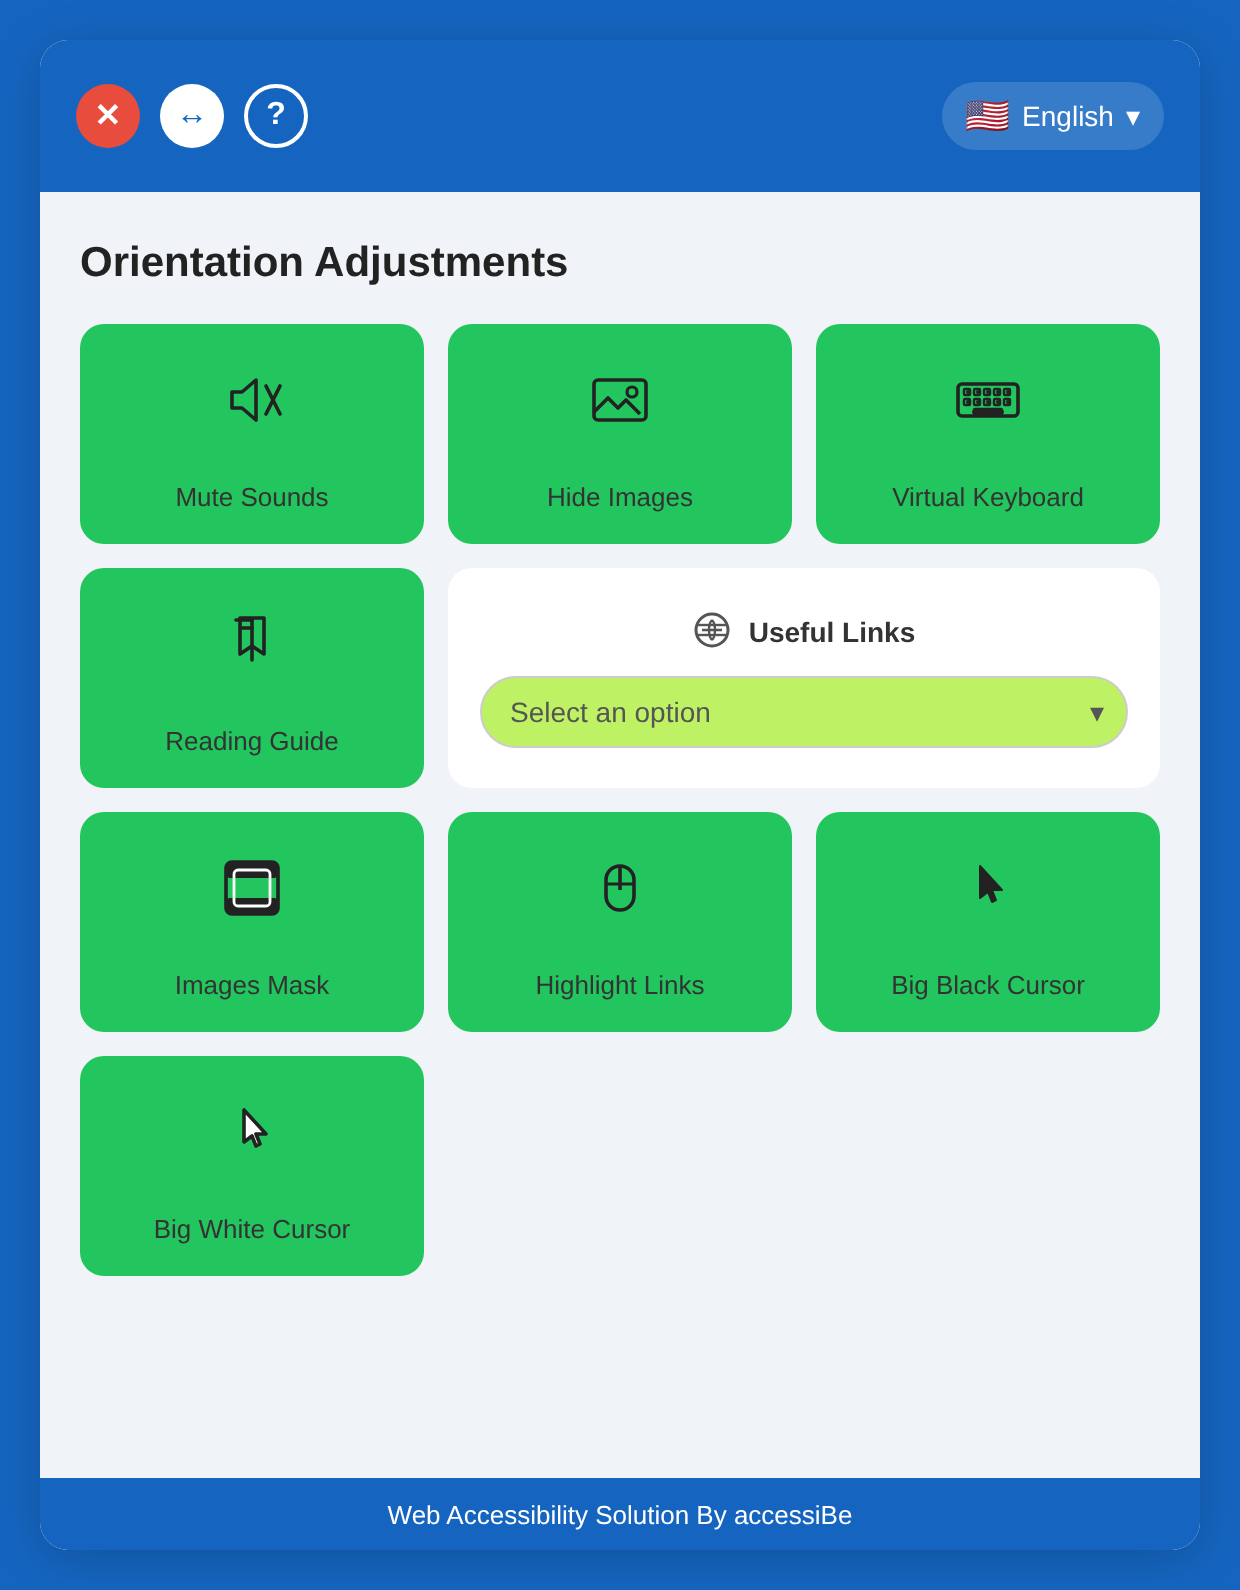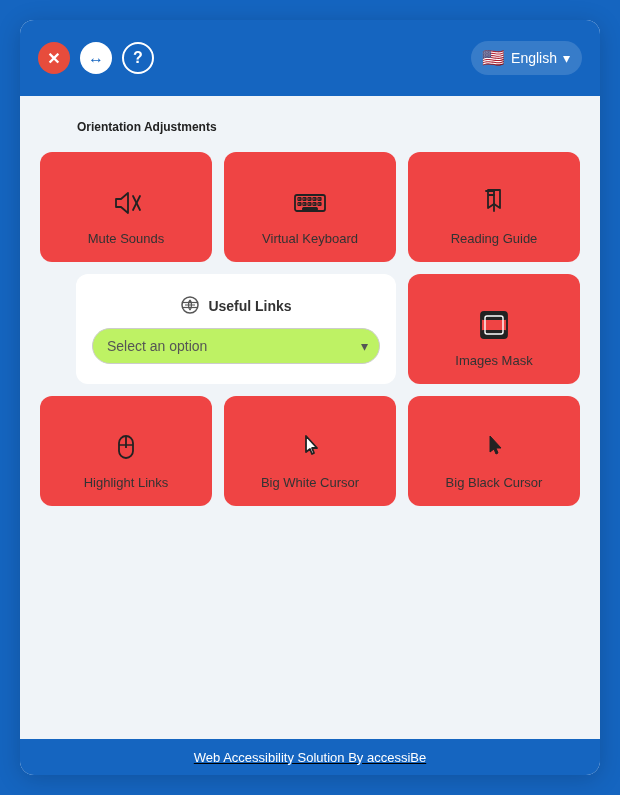--- a/index.html
+++ b/index.html
@@ -65,38 +65,37 @@
       cursor: pointer;
     }
     .flag-emoji { font-size: 18px; }
     .content-area {
       background: #f0f4f8;
       flex: 1;
       padding: 24px 20px 10px 20px;
       overflow-y: auto;
     }
     .section-title {
-      font-size: 12px;
+      font-size: 21px;
       font-weight: bold;
       color: #222;
       margin-bottom: 18px;
-      margin-left: 37px;
     }
     .grid {
       display: grid;
       grid-template-columns: repeat(3, 1fr);
       gap: 12px;
     }
     .card {
-      background: #ef4444;
+      background: #22c55e;
       border-radius: 12px;
       display: flex;
       flex-direction: column;
       align-items: center;
-      justify-content: flex-end;
+      justify-content: space-between;
       padding: 18px 8px 14px 8px;
       cursor: pointer;
       border: 2px solid transparent;
       min-height: 110px;
       transition: border-color 0.15s;
     }
     .card-label {
       font-size: 13px;
       color: #333;
       text-align: center;
@@ -106,21 +105,20 @@
     .row-special {
       grid-column: span 2;
       background: #fff;
       border-radius: 12px;
       display: flex;
       flex-direction: column;
       align-items: center;
       justify-content: center;
       padding: 14px 16px;
       gap: 10px;
-      margin-left: 36px;
     }
     .useful-links-title {
       display: flex;
       align-items: center;
       gap: 8px;
       font-size: 14px;
       font-weight: 600;
       color: #333;
     }
     .select-wrapper {
@@ -149,21 +147,20 @@
       font-size: 14px;
       color: #555;
     }
     .footer {
       background: #1565C0;
       height: 36px;
       display: flex;
       align-items: center;
       justify-content: center;
       flex-shrink: 0;
-      text-decoration: underline;
     }
     .footer-text {
       color: #fff;
       font-size: 13px;
       font-weight: 500;
     }
     
     .icon-svg {
       width: 36px;
       height: 36px;
@@ -203,20 +200,30 @@
         <span class="icon-svg">
           <svg viewBox="0 0 36 36" fill="none" xmlns="http://www.w3.org/2000/svg">
             <path d="M8 14v8h5l7 6V8l-7 6H8z" stroke="#222" stroke-width="1.8" fill="none" stroke-linejoin="round"></path>
             <line x1="25" y1="11" x2="32" y2="25" stroke="#222" stroke-width="1.8" stroke-linecap="round"></line>
             <line x1="32" y1="11" x2="25" y2="25" stroke="#222" stroke-width="1.8" stroke-linecap="round"></line>
           </svg>
         </span>
         <span class="card-label">Mute Sounds</span>
       </div>
 
+      <div class="card">
+        <span class="icon-svg">
+          <svg viewBox="0 0 36 36" fill="none" xmlns="http://www.w3.org/2000/svg">
+            <rect x="5" y="8" width="26" height="20" rx="2" stroke="#222" stroke-width="1.8"></rect>
+            <path d="M5 24l7-7 5 5 4-4 7 7" stroke="#222" stroke-width="1.8" stroke-linejoin="round"></path>
+            <circle cx="24" cy="14" r="2.5" stroke="#222" stroke-width="1.6"></circle>
+          </svg>
+        </span>
+        <span class="card-label">Hide Images</span>
+      </div>
 
       <div class="card">
         <span class="icon-svg">
           <svg viewBox="0 0 36 36" fill="none" xmlns="http://www.w3.org/2000/svg">
             <rect x="3" y="10" width="30" height="16" rx="2" stroke="#222" stroke-width="1.8"></rect>
             <line x1="8" y1="14" x2="8" y2="14" stroke="#222" stroke-width="2" stroke-linecap="round"></line>
             <line x1="13" y1="14" x2="13" y2="14" stroke="#222" stroke-width="2" stroke-linecap="round"></line>
             <line x1="18" y1="14" x2="18" y2="14" stroke="#222" stroke-width="2" stroke-linecap="round"></line>
             <line x1="23" y1="14" x2="23" y2="14" stroke="#222" stroke-width="2" stroke-linecap="round"></line>
             <line x1="28" y1="14" x2="28" y2="14" stroke="#222" stroke-width="2" stroke-linecap="round"></line>
@@ -303,34 +310,34 @@
           </svg>
         </span>
         <span class="card-label">Highlight Links</span>
       </div>
 
 
       <div class="card">
         <span class="icon-svg">
           <svg viewBox="0 0 36 36" fill="none" xmlns="http://www.w3.org/2000/svg">
 
+            <path d="M14 7v16l4-3 2 5 2-1-2-5h5L14 7z" fill="#222" stroke="#222" stroke-width="1" stroke-linejoin="round"></path>
+          </svg>
+        </span>
+        <span class="card-label">Big Black Cursor</span>
+      </div>
+
+      <div class="card">
+        <span class="icon-svg">
+          <svg viewBox="0 0 36 36" fill="none" xmlns="http://www.w3.org/2000/svg">
+
             <path d="M14 7v16l4-3 2 5 2-1-2-5h5L14 7z" fill="#fff" stroke="#222" stroke-width="1.8" stroke-linejoin="round"></path>
           </svg>
         </span>
         <span class="card-label">Big White Cursor</span>
-      </div>
-
-      <div class="card">
-        <span class="icon-svg">
-          <svg viewBox="0 0 36 36" fill="none" xmlns="http://www.w3.org/2000/svg">
-
-            <path d="M14 7v16l4-3 2 5 2-1-2-5h5L14 7z" fill="#222" stroke="#222" stroke-width="1" stroke-linejoin="round"></path>
-          </svg>
-        </span>
-        <span class="card-label">Big Black Cursor</span>
       </div>
 
     </div>
   </div>
 
   <div class="footer">
     <span class="footer-text">Web Accessibility Solution By accessiBe</span>
   </div>
 </div>
 

